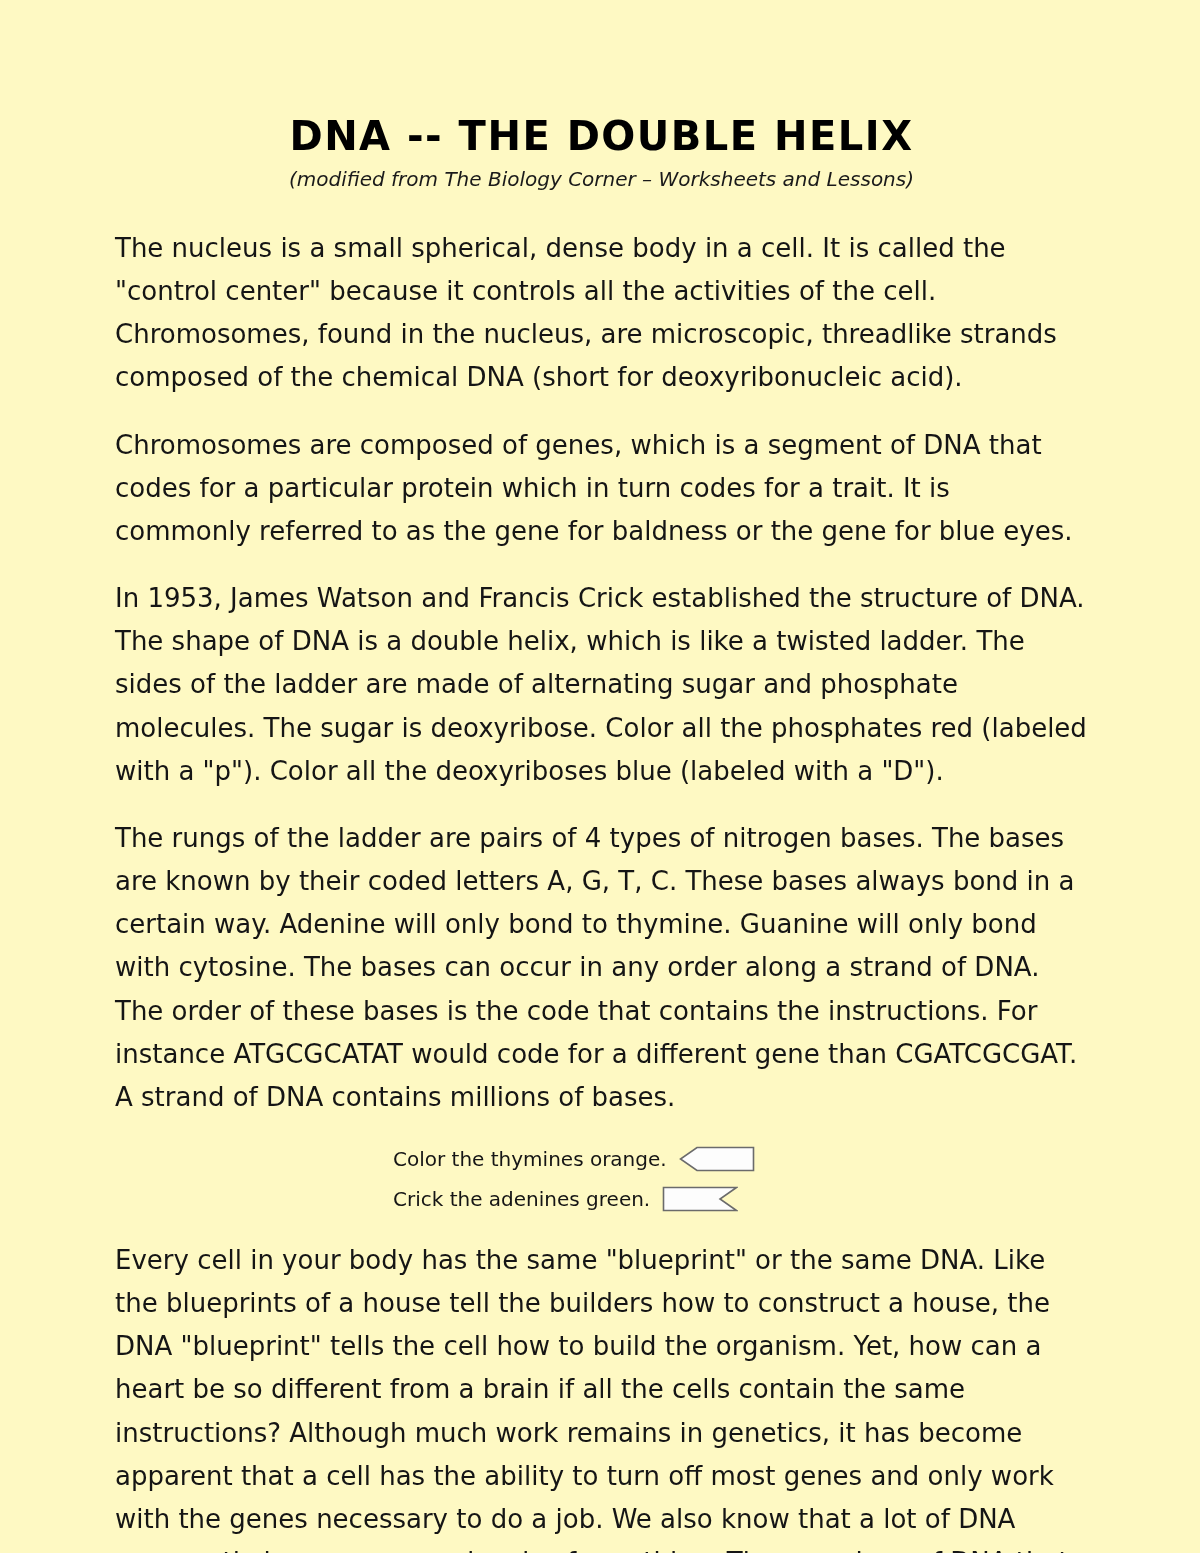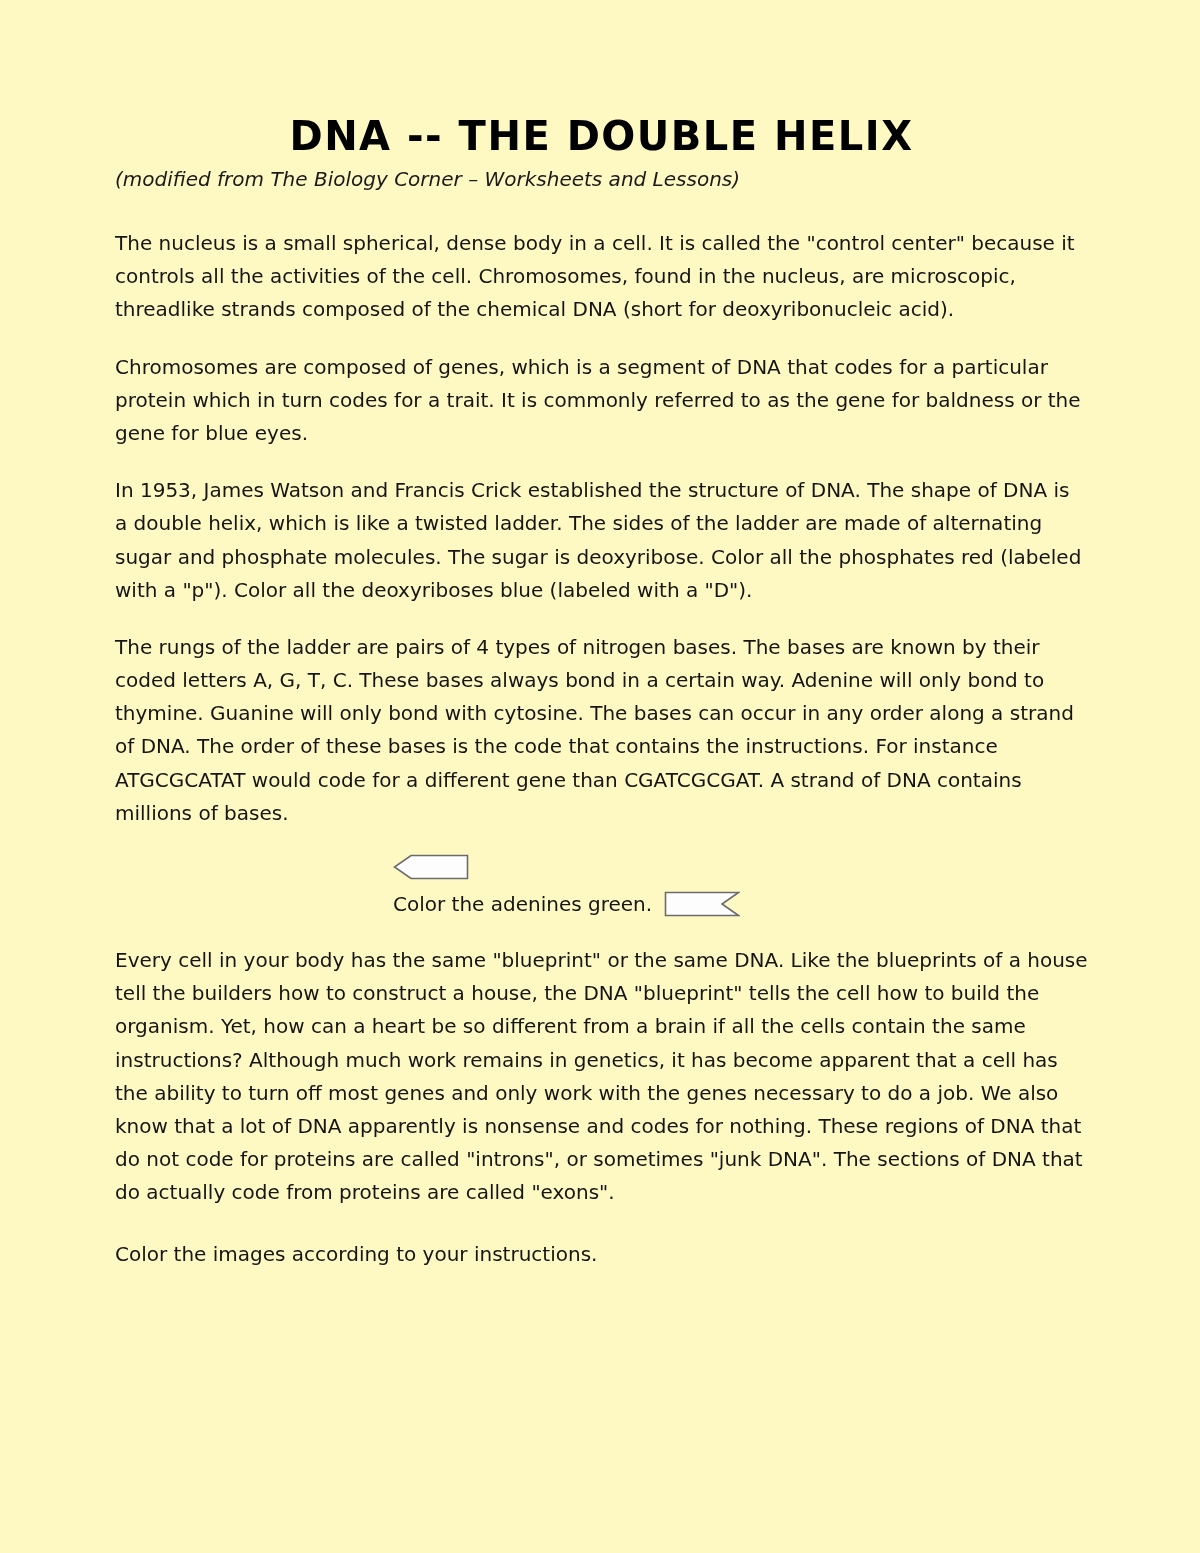--- a/index.html
+++ b/index.html
@@ -15,27 +15,28 @@
   }
   .title {
     text-align: center;
     font-size: 40px;
     font-weight: 700;
     letter-spacing: 1.5px;
     margin: 0 0 8px 0;
     color: #000000;
   }
   .subtitle {
+    text-align: center;
     font-style: italic;
     font-size: 20px;
     margin: 0 0 36px 0;
     color: #1a1a1a;
   }
   .para {
-    font-size: 20px;
+    font-size: 26px;
     line-height: 1.66;
     margin: 0 0 24px 0;
   }
   .instructions {
     margin: 4px 0 24px 278px;
   }
   .instr-row {
     display: flex;
     align-items: center;
     gap: 12px;
@@ -65,29 +66,30 @@
   <div class="subtitle">(modified from The Biology Corner – Worksheets and Lessons)</div>
 
   <p class="para">The nucleus is a small spherical, dense body in a cell.  It is called the "control center" because it controls all the activities of the cell. Chromosomes, found in the nucleus, are microscopic, threadlike strands composed of the chemical DNA (short for deoxyribonucleic acid).</p>
   <p class="para">Chromosomes are composed of genes, which is a segment of DNA that codes for a particular protein which in turn codes for a trait.  It is commonly referred to as the gene for baldness or the gene for blue eyes.</p>
   <p class="para">In 1953, James Watson and Francis Crick established the structure of DNA.  The shape of DNA is a double helix, which is like a twisted ladder. The sides of the ladder are made of alternating sugar and phosphate molecules.  The sugar is deoxyribose. Color all the phosphates red (labeled with a "p").   Color all the deoxyriboses blue (labeled with a "D").</p>
   <p class="para">The rungs of the ladder are pairs of 4 types of nitrogen bases.  The bases are known by their coded letters A, G, T, C.   These bases always bond in a certain way.  Adenine will only bond to thymine.  Guanine will only bond with cytosine. The bases can occur in any order along a strand of DNA. The order of these bases is the code that contains the instructions. For instance ATGCGCATAT would code for a different gene than CGATCGCGAT. A strand of DNA contains millions of bases.</p>
 
   <div class="instructions">
 
     <div class="instr-row">
+      <span>Color the thymines orange.</span>
       <span class="shape">
         <svg width="76" height="26" viewBox="0 0 76 26">
           <polygon points="18,1.5 74.5,1.5 74.5,24.5 18,24.5 1.5,13" fill="#fdfdfd" stroke="#6b6b6b" stroke-width="1.6"></polygon>
         </svg>
       </span>
     </div>
 
     <div class="instr-row">
-      <span>Color the adenines green.</span>
+      <span>Crick the adenines green.</span>
       <span class="shape">
         <svg width="76" height="26" viewBox="0 0 76 26">
           <polygon points="1.5,1.5 74.5,1.5 58,13 74.5,24.5 1.5,24.5" fill="#fdfdfd" stroke="#6b6b6b" stroke-width="1.6"></polygon>
         </svg>
       </span>
     </div>
 
 
 
   </div>

